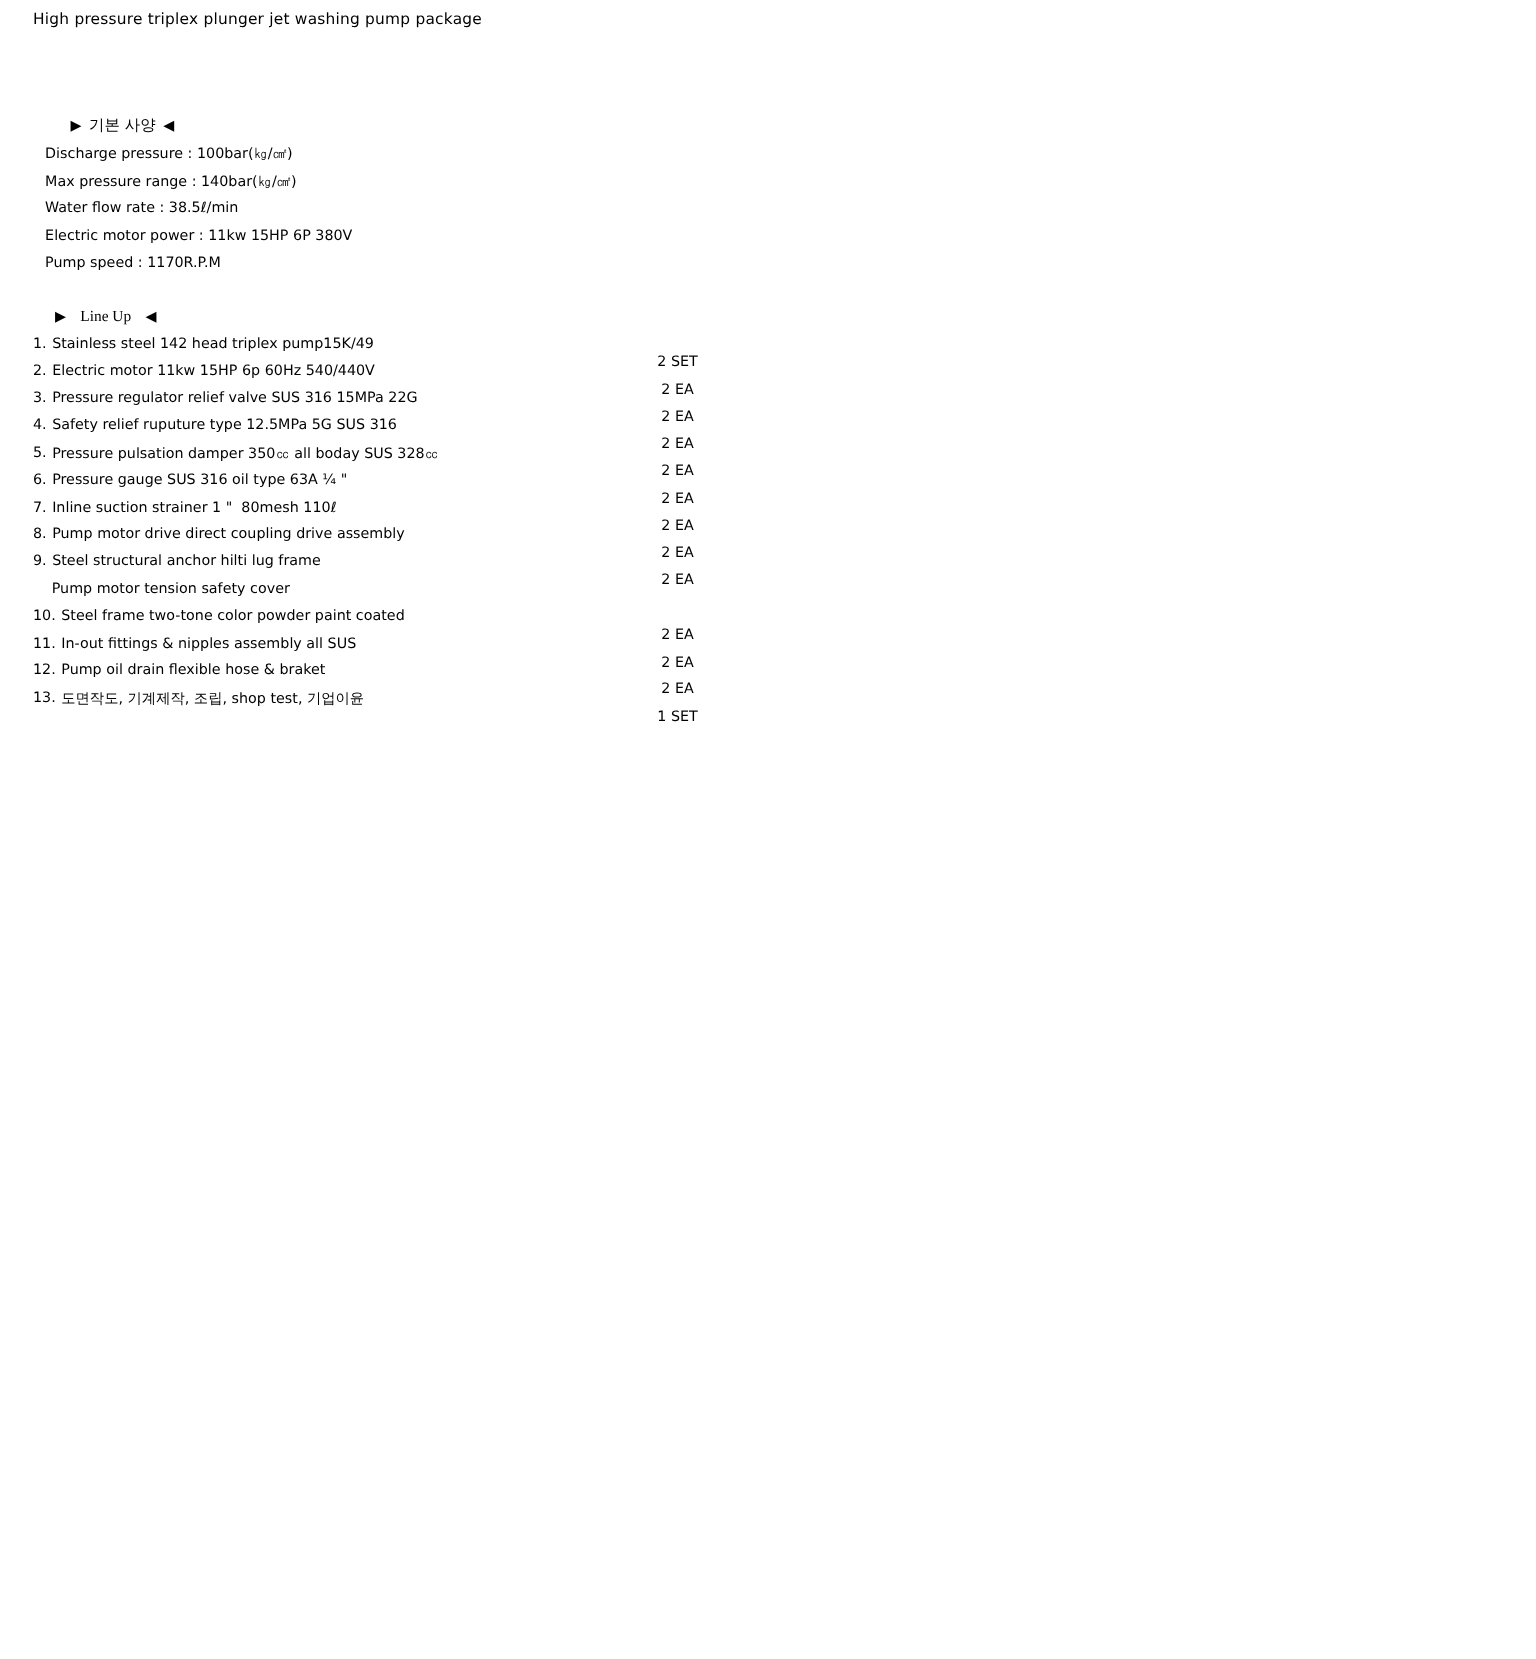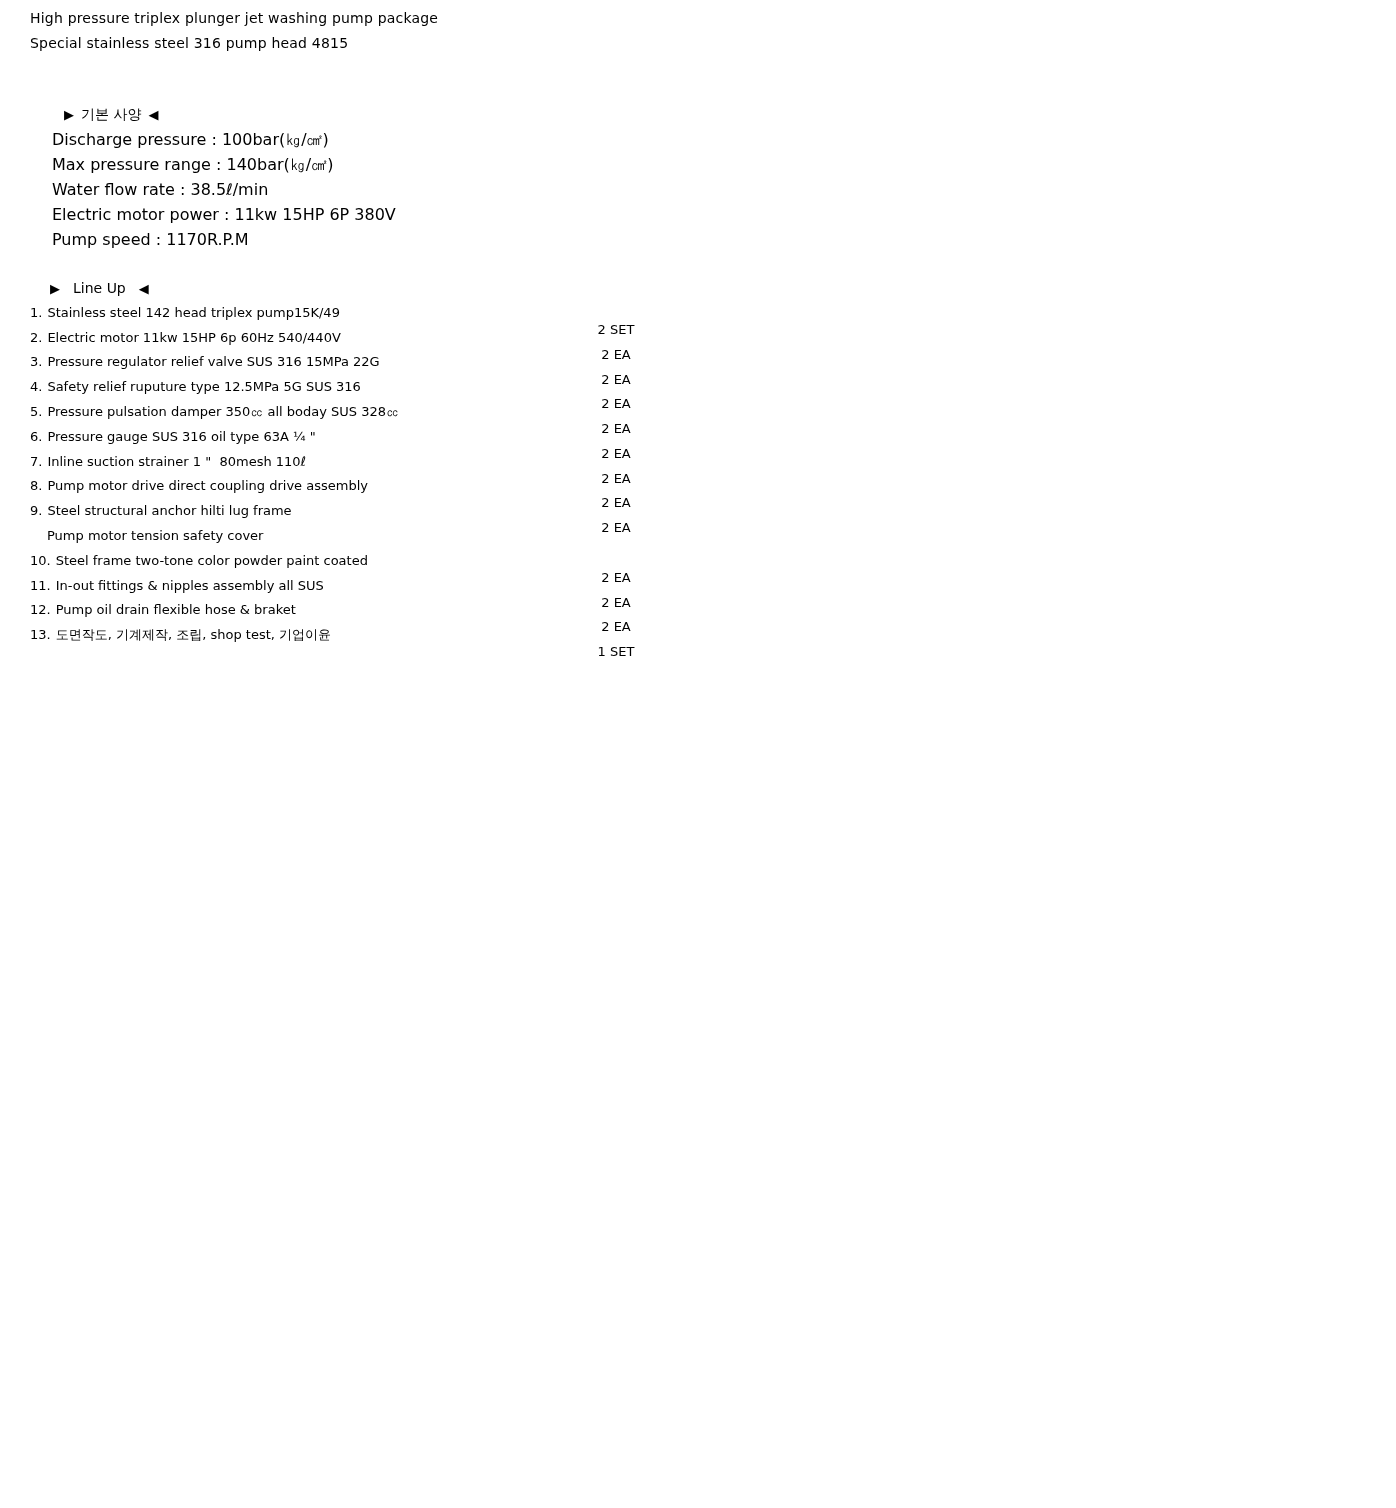--- a/index.html
+++ b/index.html
@@ -29,27 +29,27 @@
   .section-title {
     position: absolute;
     font-size: 14px;
     line-height: 18px;
     white-space: pre;
   }
   .section-title .marker { font-size: 13px; }
   .section-title .stitle { padding: 0 7px; }
   #specs-title { left: 48px; top: 105px; padding-left: 16px; }
   #lineup-title { left: 50px; top: 279px; }
-  #lineup-title .stitle { padding: 0 13px; }
+  #lineup-title .stitle { padding: 0 13px; font-family: Liberation Serif, serif; }
 
   .spec-list {
     position: absolute;
-    left: 52px;
+    left: 41px;
     top: 128px;
-    font-size: 16px;
+    font-size: 13px;
   }
   .spec-line {
     height: 24.8px;
     display: flex;
     align-items: center;
     white-space: pre;
   }
 
   .lineup-list {
     position: absolute;
@@ -75,21 +75,20 @@
     text-align: center;
     white-space: pre;
     margin-top: 34px;
   }
 </style>
 </head>
 <body>
 
 <div class="doc-header">
   <div class="hline">High pressure triplex plunger jet washing pump package</div>
-  <div class="hline">Special stainless steel 316 pump head 4815</div>
 </div>
 
 <div class="section-title" id="specs-title"><span class="marker">▶</span><span class="stitle">기본 사양</span><span class="marker">◀</span></div>
 
 <div class="spec-list">
 
     <div class="spec-line">Discharge pressure : 100bar(㎏/㎠)</div>
 
     <div class="spec-line">Max pressure range : 140bar(㎏/㎠)</div>
 

